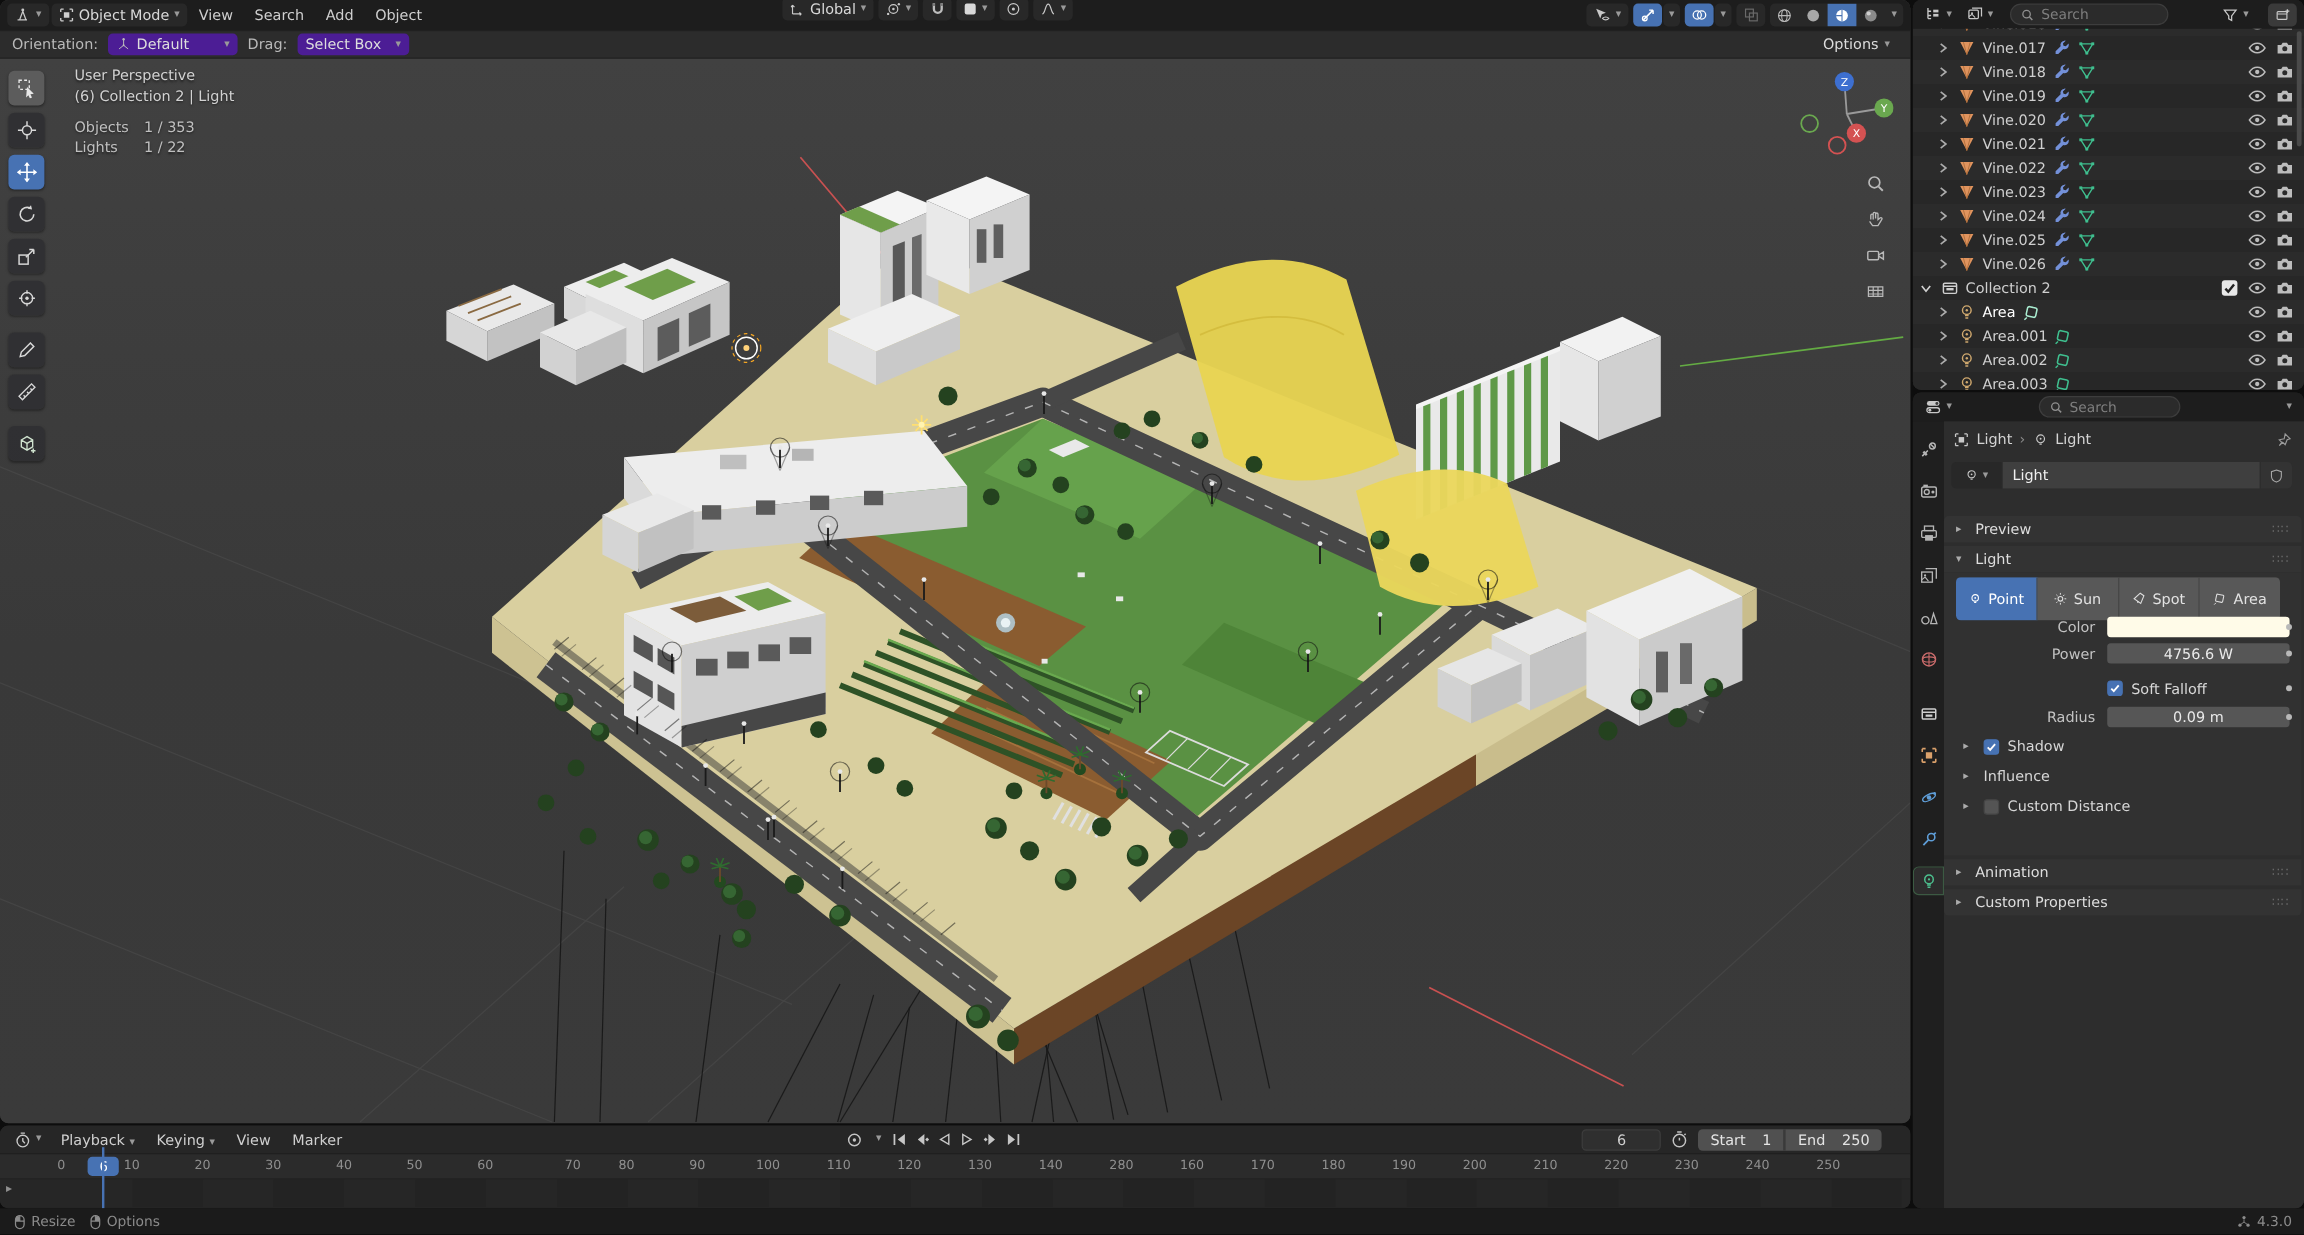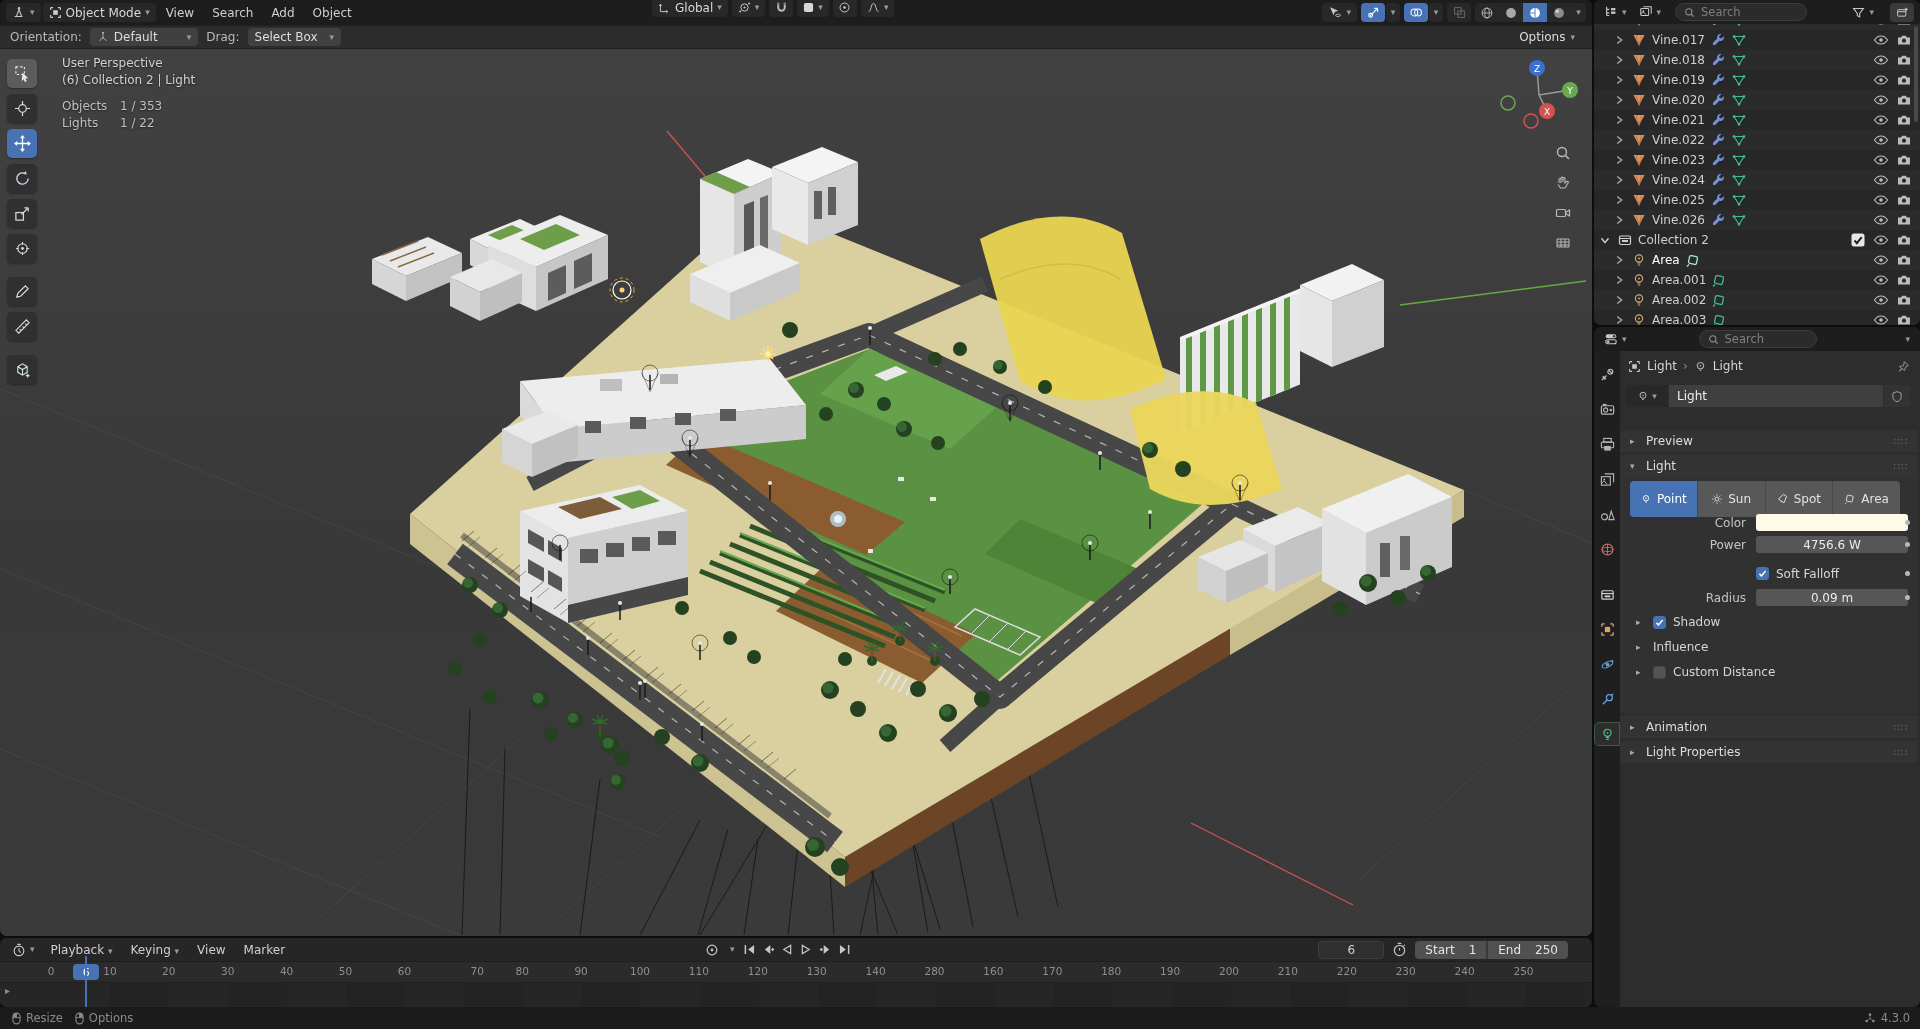--- a/index.html
+++ b/index.html
@@ -24,21 +24,21 @@
   .iconbtn.on{background:#4772b3}
   .iconbtn.dim svg{opacity:.45}
   .pill{display:flex;background:#282828;border-radius:4px;overflow:hidden}
   .pill .seg{width:24px;height:19px;display:flex;align-items:center;justify-content:center}
   .pill .seg.on{background:#4772b3}
 
   
   .vp-tools{position:relative;height:24px;background:#2c2c2c;border-top:1px solid #202020;
             border-bottom:1px solid #1f1f1f;display:flex;align-items:center;gap:8px;padding-left:10px}
   .lbl{color:#b9b9b9}
-  .dropbtn{display:flex;align-items:center;gap:5px;background:#404040;border-radius:4px;height:18px;padding:0 7px;color:#dddddd}
+  .dropbtn{display:flex;align-items:center;gap:5px;background:#4c1d95;border-radius:4px;height:18px;padding:0 7px;color:#dddddd}
   .vp-tools .right{position:absolute;right:10px;display:flex;align-items:center}
 
   
   .vp-canvas{position:relative;width:1592px;height:887px;
              background:linear-gradient(#414141,#393939 55%,#3a3a3a)}
   .vp-overlay-text{position:absolute;left:62px;top:6px;line-height:17px;color:#d2d2d2;
                    text-shadow:0 1px 2px rgba(0,0,0,.55)}
   .vp-overlay-text .stats{margin-top:9px;color:#c0c0c0}
   .statrow{display:flex}
   .statrow .sl{width:58px}
@@ -1853,21 +1853,21 @@
       <div class="ppanel" style="top:365px;height:22px">
         <div class="phead">
           <span class="ptri">▸</span>
           <span>Animation</span>
           <span class="pdots">∷∷</span>
         </div>
       </div>
       <div class="ppanel" style="top:390px;height:22px;border-radius:0 0 4px 4px">
         <div class="phead">
           <span class="ptri">▸</span>
-          <span>Light Properties</span>
+          <span>Custom Properties</span>
           <span class="pdots">∷∷</span>
         </div>
       </div>
     </div>
   </div>
 
   <div id="statusbar">
     <div class="st-item">
       <span class="ic">
         <svg width="9" height="13" viewBox="0 0 10 14">

